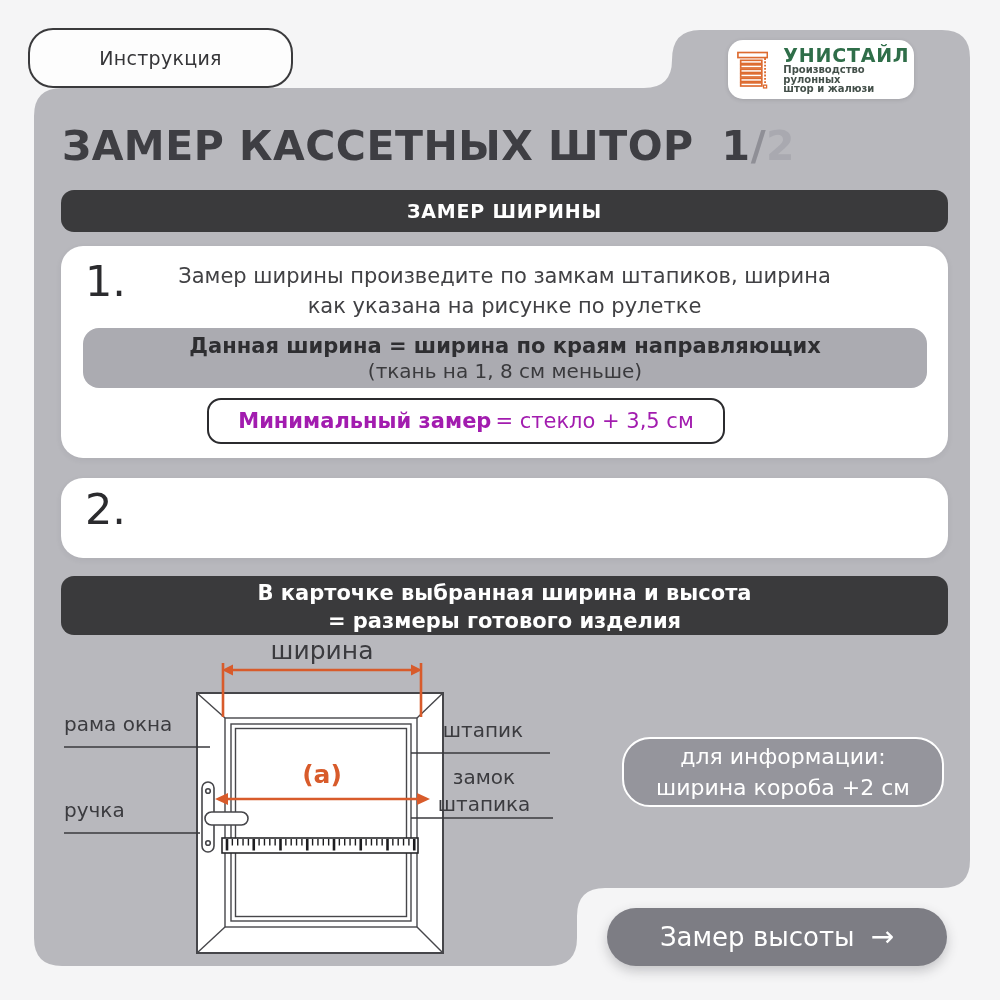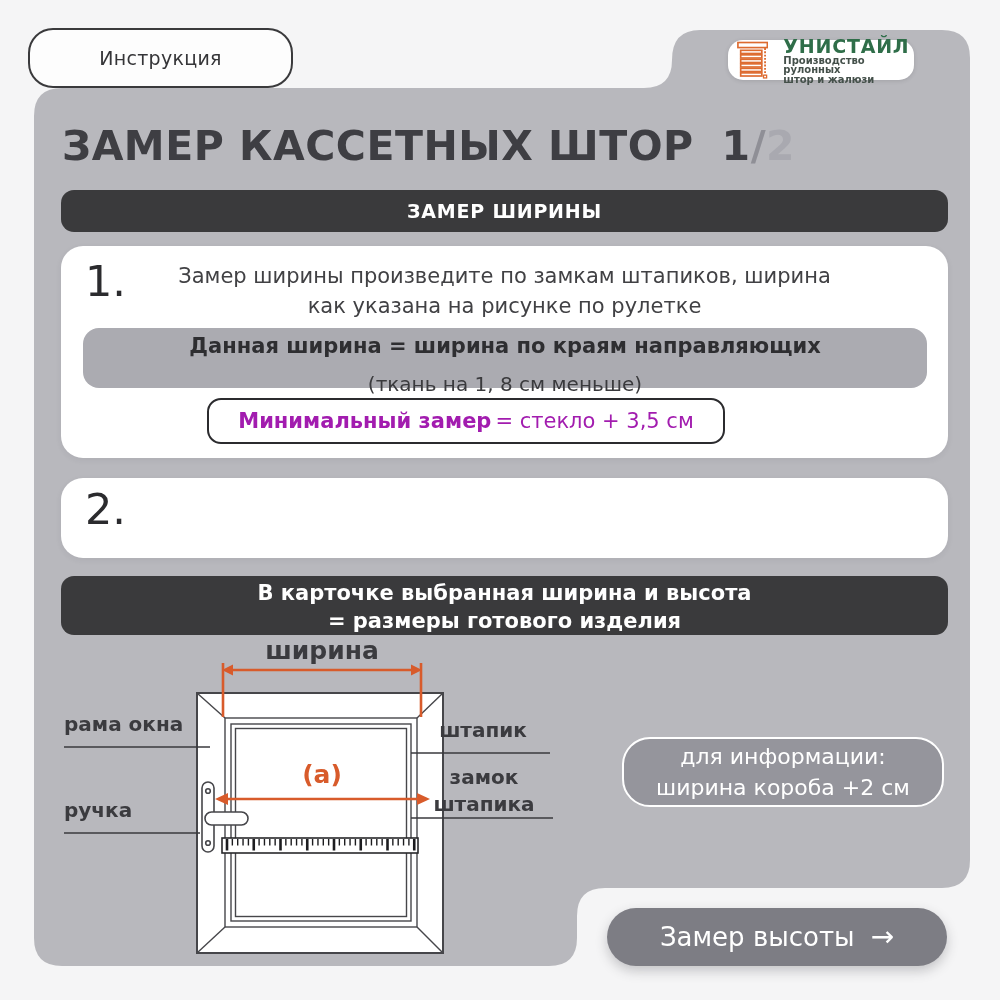--- a/index.html
+++ b/index.html
@@ -16,21 +16,21 @@
   
   .badge {
     position:absolute; left:28px; top:28px; width:265px; height:60px;
     background:#fdfdfd; border:2px solid #3a3a3c; border-radius:25px;
     display:flex; align-items:center; justify-content:center;
     font-size:19px; color:#353538; letter-spacing:.3px;
   }
 
   
   .logo {
-    position:absolute; left:728px; top:40px; width:186px; height:40px;
+    position:absolute; left:728px; top:40px; width:186px; height:59px;
     background:#ffffff; border-radius:15px; display:flex; align-items:center;
     padding-left:9px; gap:15px; box-shadow:0 1px 4px rgba(40,40,50,.15);
   }
   .logo-title { font-size:19px; font-weight:bold; color:#2f6e49; letter-spacing:.8px; line-height:20px; }
   .logo-tag  { font-size:10px; font-weight:bold; color:#44504a; line-height:9.5px; }
 
   
   .title {
     position:absolute; left:62px; top:122px; width:880px;
     font-size:41px; font-weight:bold; color:#3e3e43; letter-spacing:.5px;
@@ -65,32 +65,32 @@
     font-size:21px; line-height:30px; color:#414144;
   }
   .card2 .step-text { top:11px; }
 
   .gray-note {
     position:absolute; left:22px; top:82px; width:844px; height:60px;
     background:#ababb1; border-radius:16px; text-align:center; color:#2e2e31;
     padding-top:5px;
   }
   .gn-bold { font-size:21px; font-weight:bold; line-height:26px; }
-  .gn-sub  { font-size:20px; font-weight:normal; color:#3a3a3d; line-height:25px;margin-top:13px; }
+  .gn-sub  { font-size:20px; font-weight:normal; color:#3a3a3d; line-height:25px; }
 
   .min-pill {
     position:absolute; left:146px; top:152px; width:518px; height:46px;
     background:#ffffff; border:2.5px solid #2b2b2e; border-radius:14px;
     display:flex; align-items:center; justify-content:center;
     font-size:21px; color:#a21caf;
   }
   .min-pill b { margin-right:4px; }
 
   
-  .dlabel { position:absolute; font-weight:bold; font-size:20px; color:#3b3b3f; }
+  .dlabel { position:absolute; font-weight:normal; font-size:20px; color:#3b3b3f; }
   .dlabel.center { text-align:center; }
   .width-label { left:232px; top:636px; width:180px; text-align:center; font-size:25px; }
   .a-label { left:232px; top:760px; width:180px; text-align:center; font-size:25px; color:#d85b2b; }
   .lock-label { line-height:27px; }
 
   
   .info-note {
     position:absolute; left:622px; top:737px; width:322px; height:70px;
     background:#95959c; border:2.5px solid #ffffff; border-radius:28px;
     display:flex; flex-direction:column; align-items:center; justify-content:center;

